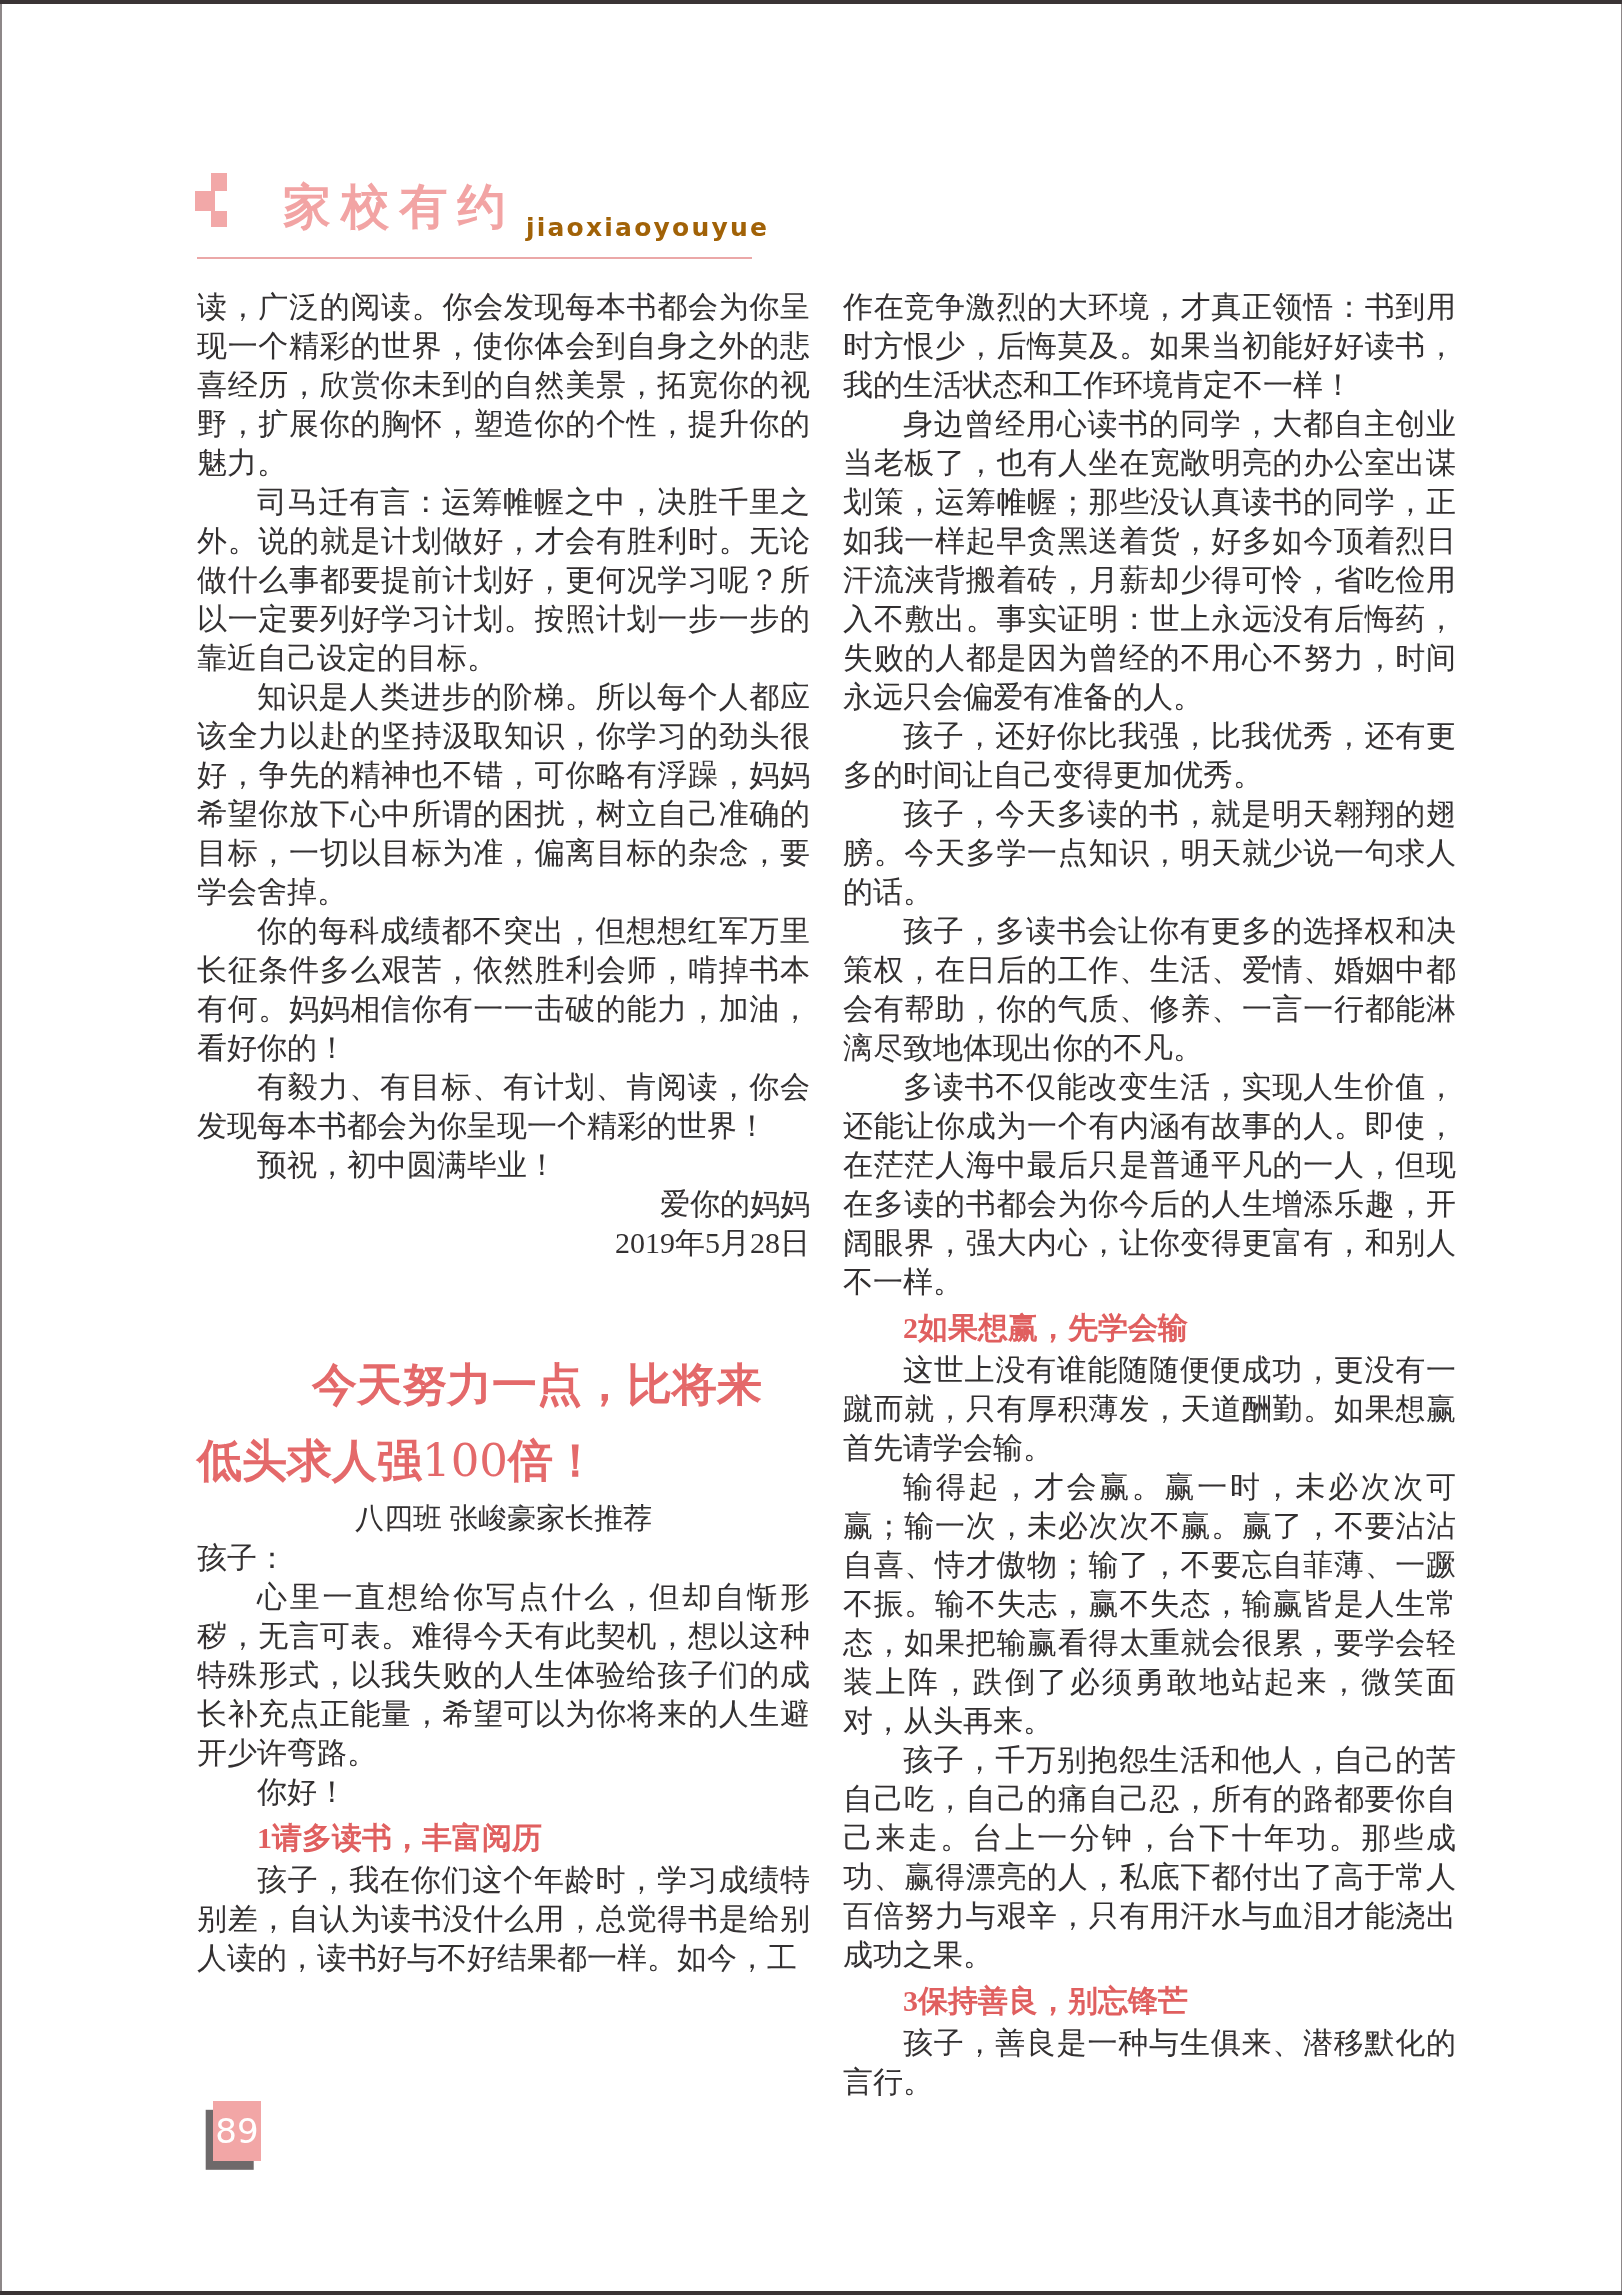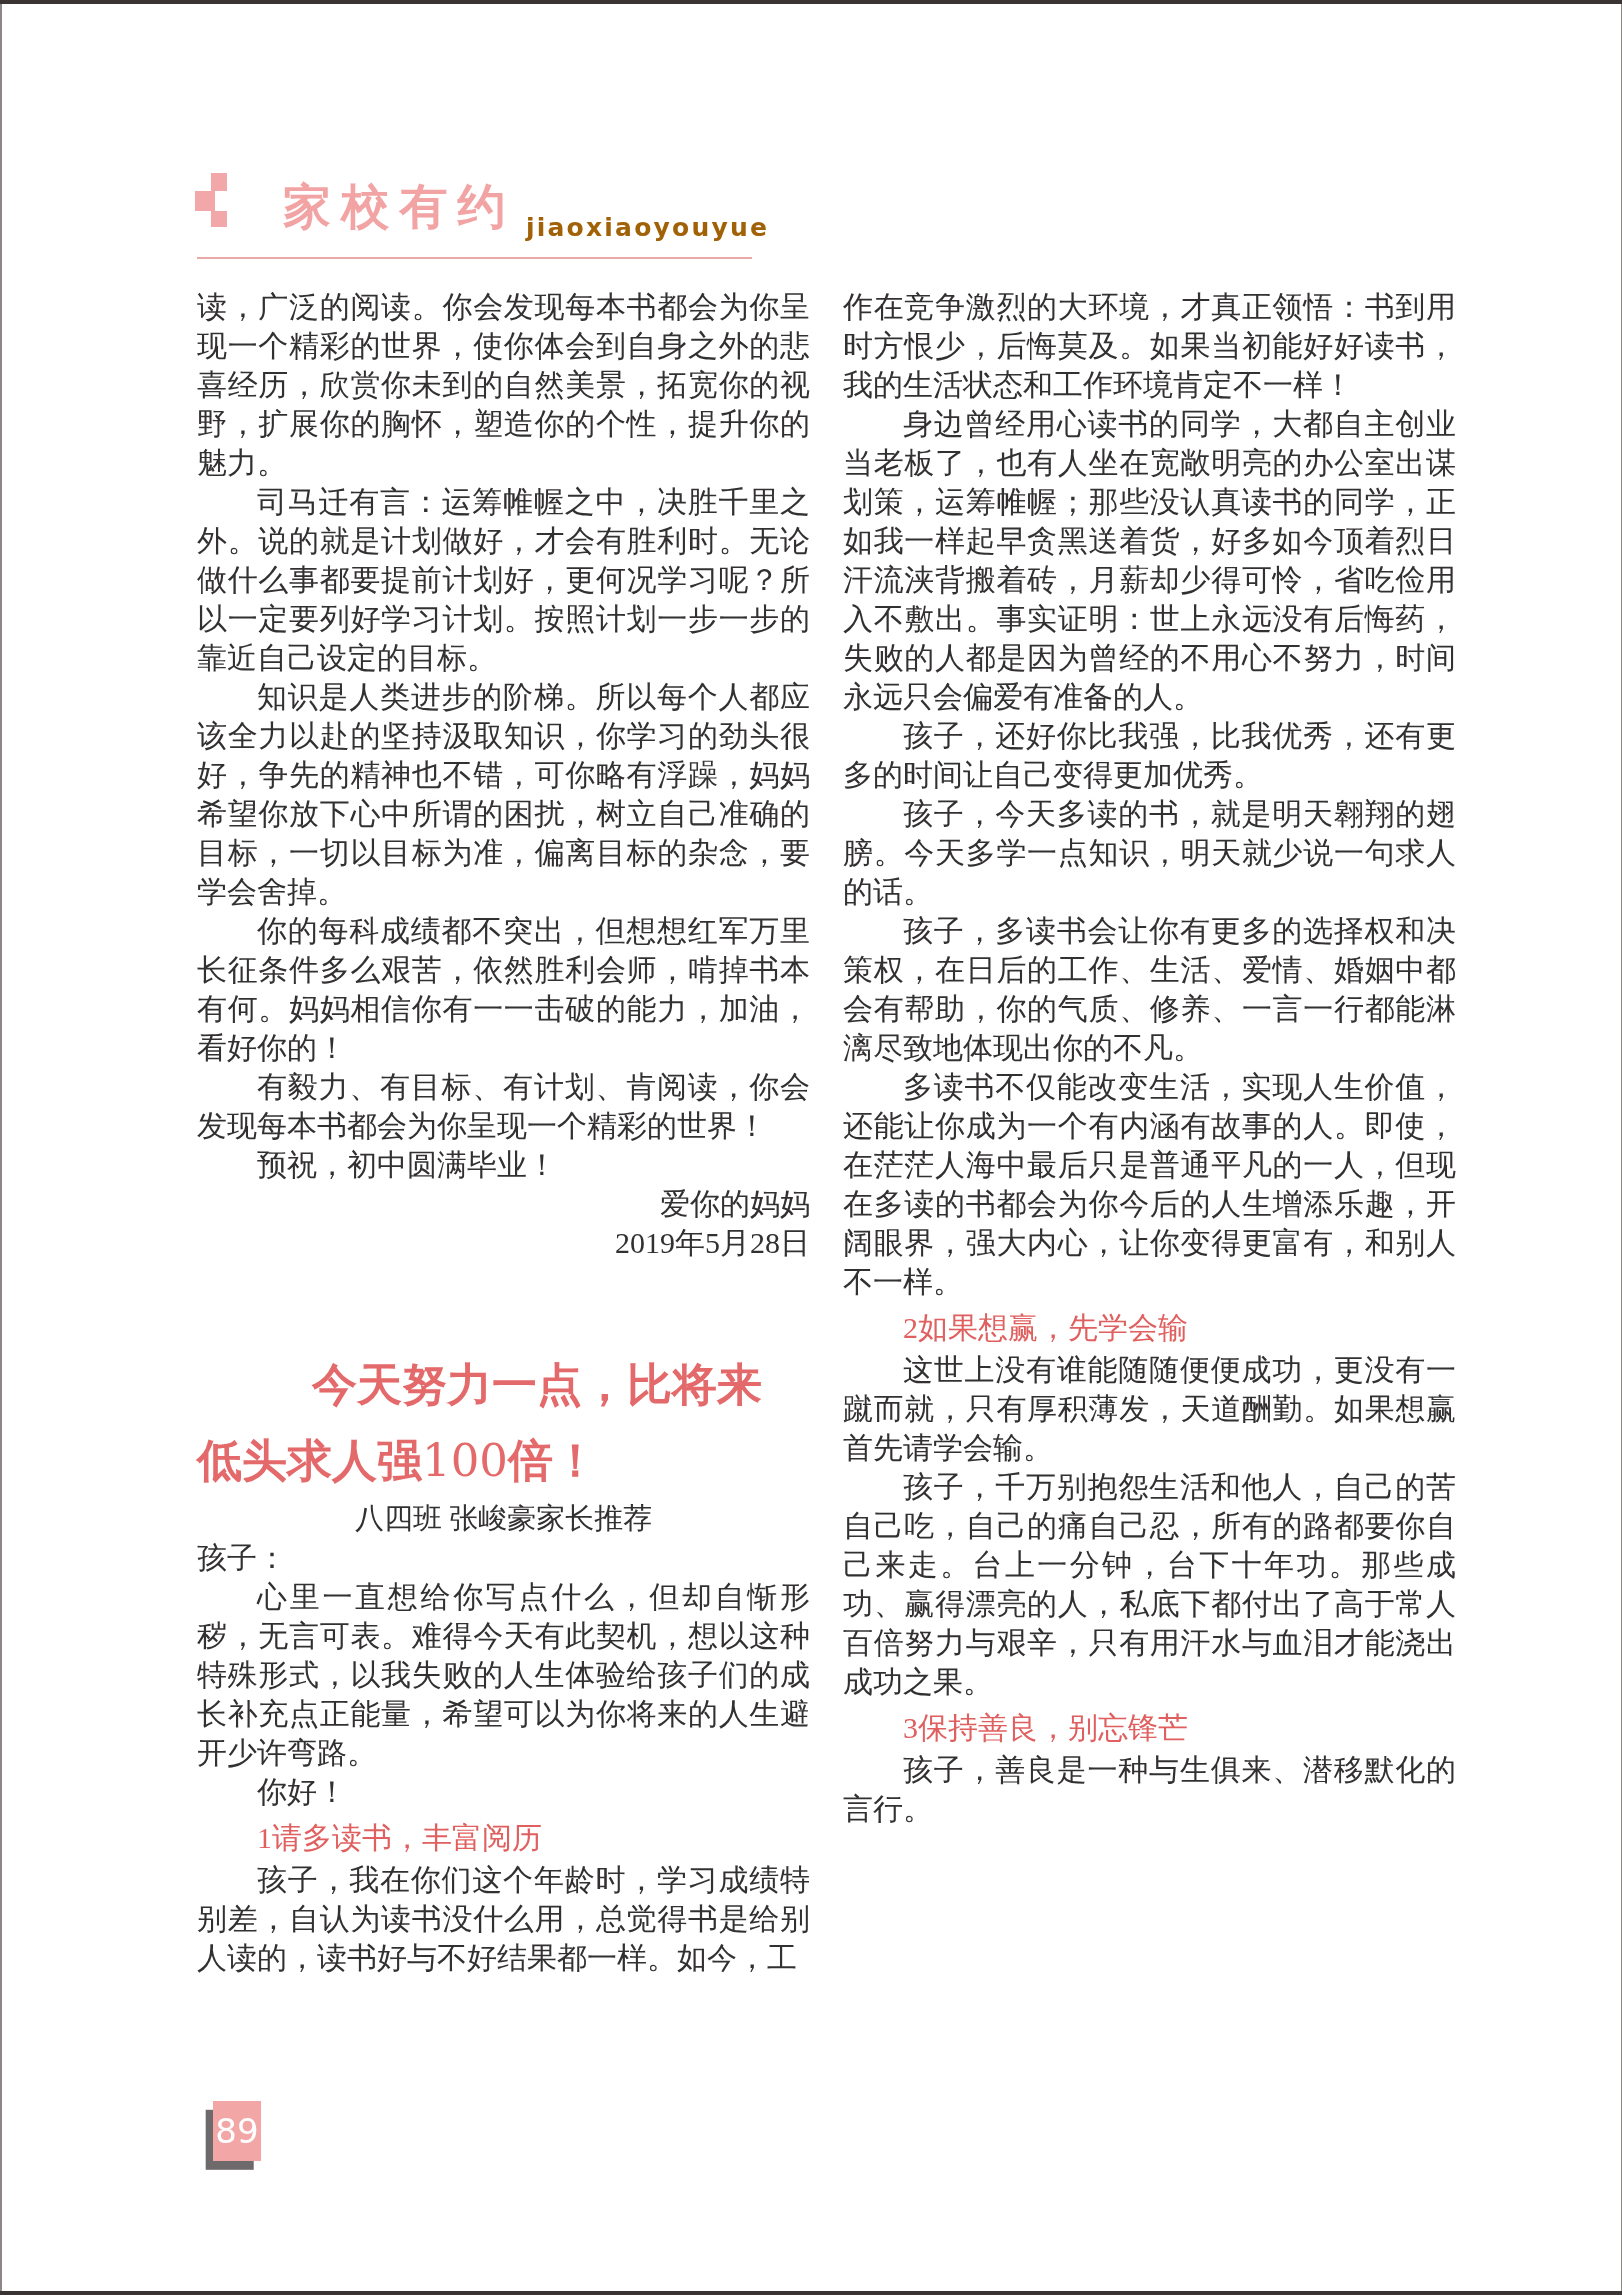--- a/index.html
+++ b/index.html
@@ -51,21 +51,21 @@
   .art-title {
     margin-top:86px;
     color:#e4696a; font-weight:bold;
     font-size:45px; line-height:75px;
     text-align:left;
   }
   .art-title .l1 { padding-left:115px; }
   .art-title .num { font-family:"DejaVu Serif","Liberation Serif",serif; font-weight:normal; }
   .byline { text-align:center; font-size:29px; margin-top:10.2px; margin-bottom:44px; }
 
-  .subhead { color:#e05f5f; font-weight:normal; text-indent:2em; margin-top:7.3px !important; margin-bottom:2.9px !important; }
+  .subhead { color:#e05f5f; font-weight:bold; text-indent:2em; margin-top:7.3px !important; margin-bottom:2.9px !important; }
 
   
   .badge {
     position:absolute; left:213px; top:2097px;
     width:48px; height:60px; background:#f2a6a6;
     box-shadow:-7.3px 8.8px 0 #6e696a;
     color:#ffffff;
     font-family:"DejaVu Sans","Liberation Sans",sans-serif;
     font-size:34px;
     display:flex; align-items:center; justify-content:center;
@@ -113,20 +113,21 @@
 
   <div class="col col-right">
     <p>作在竞争激烈的大环境，才真正领悟：书到用时方恨少，后悔莫及。如果当初能好好读书，我的生活状态和工作环境肯定不一样！</p>
     <p class="ind">身边曾经用心读书的同学，大都自主创业当老板了，也有人坐在宽敞明亮的办公室出谋划策，运筹帷幄；那些没认真读书的同学，正如我一样起早贪黑送着货，好多如今顶着烈日汗流浃背搬着砖，月薪却少得可怜，省吃俭用入不敷出。事实证明：世上永远没有后悔药，失败的人都是因为曾经的不用心不努力，时间永远只会偏爱有准备的人。</p>
     <p class="ind">孩子，还好你比我强，比我优秀，还有更多的时间让自己变得更加优秀。</p>
     <p class="ind">孩子，今天多读的书，就是明天翱翔的翅膀。今天多学一点知识，明天就少说一句求人的话。</p>
     <p class="ind">孩子，多读书会让你有更多的选择权和决策权，在日后的工作、生活、爱情、婚姻中都会有帮助，你的气质、修养、一言一行都能淋漓尽致地体现出你的不凡。</p>
     <p class="ind">多读书不仅能改变生活，实现人生价值，还能让你成为一个有内涵有故事的人。即使，在茫茫人海中最后只是普通平凡的一人，但现在多读的书都会为你今后的人生增添乐趣，开阔眼界，强大内心，让你变得更富有，和别人不一样。</p>
     <p class="subhead">2如果想赢，先学会输</p>
     <p class="ind">这世上没有谁能随随便便成功，更没有一蹴而就，只有厚积薄发，天道酬勤。如果想赢首先请学会输。</p>
+    <p class="ind">输得起，才会赢。赢一时，未必次次可赢；输一次，未必次次不赢。赢了，不要沾沾自喜、恃才傲物；输了，不要忘自菲薄、一蹶不振。输不失志，赢不失态，输赢皆是人生常态，如果把输赢看得太重就会很累，要学会轻装上阵，跌倒了必须勇敢地站起来，微笑面对，从头再来。</p>
     <p class="ind">孩子，千万别抱怨生活和他人，自己的苦自己吃，自己的痛自己忍，所有的路都要你自己来走。台上一分钟，台下十年功。那些成功、赢得漂亮的人，私底下都付出了高于常人百倍努力与艰辛，只有用汗水与血泪才能浇出成功之果。</p>
     <p class="subhead">3保持善良，别忘锋芒</p>
     <p class="ind">孩子，善良是一种与生俱来、潜移默化的言行。</p>
   </div>
 
   <div class="badge">
     <span>89</span>
   </div>
 </div>
 

